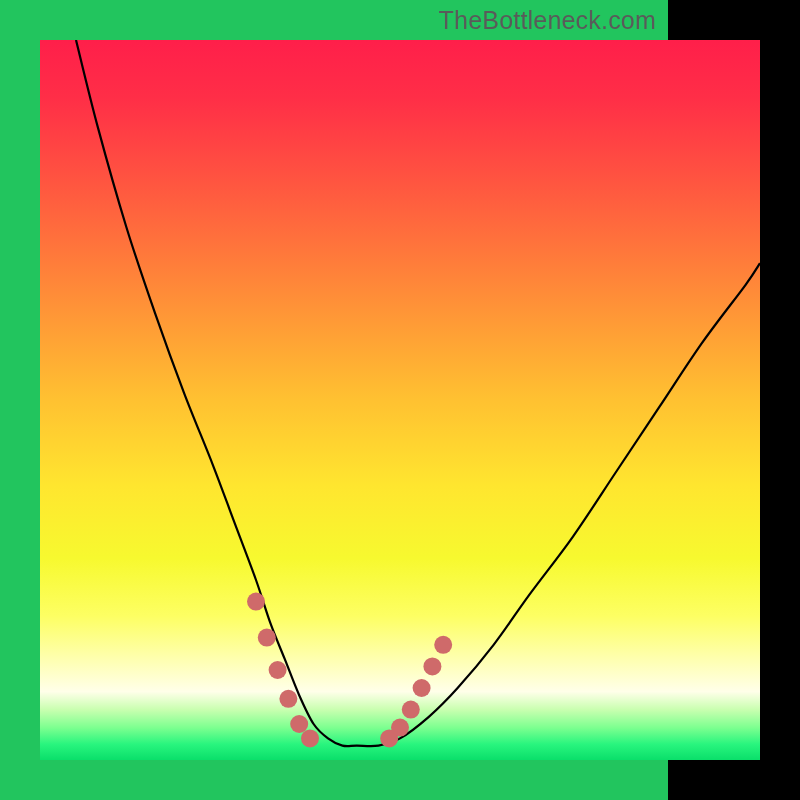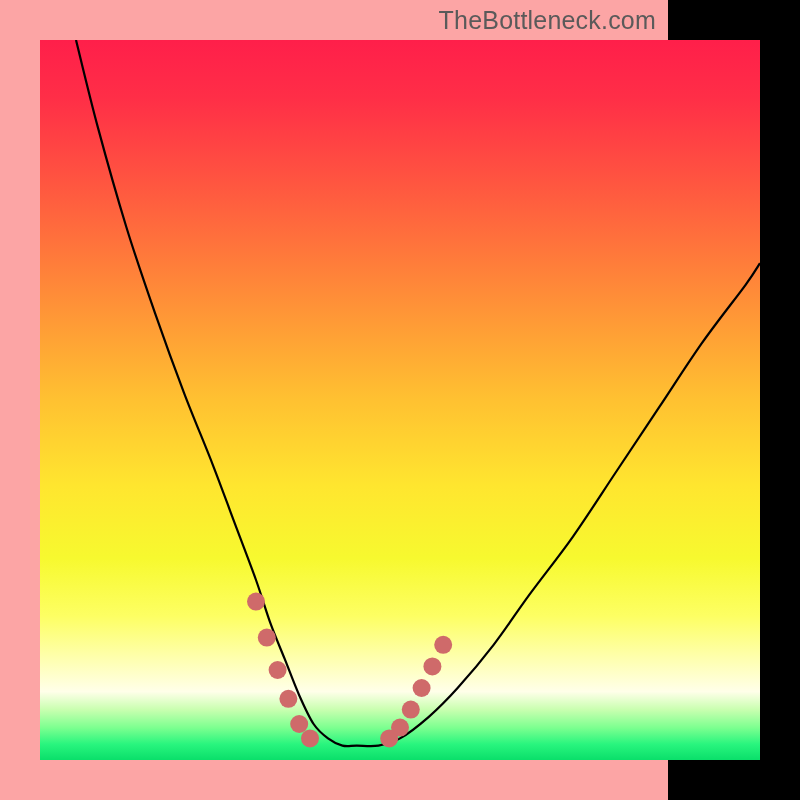--- a/index.html
+++ b/index.html
@@ -8,21 +8,21 @@
     width: 800px;
     height: 800px;
     overflow: hidden;
     background: #000;
     font-family: Arial, Helvetica, sans-serif;
   }
   .frame {
     position: relative;
     width: 668px;
     height: 800px;
-    background: #fca5a5;
+    background: #22c55e;
   }
   .plot-area {
     position: absolute;
     left: 40px;
     top: 40px;
     width: 720px;
     height: 720px;
     overflow: hidden;
   }
   .gradient-bg {

